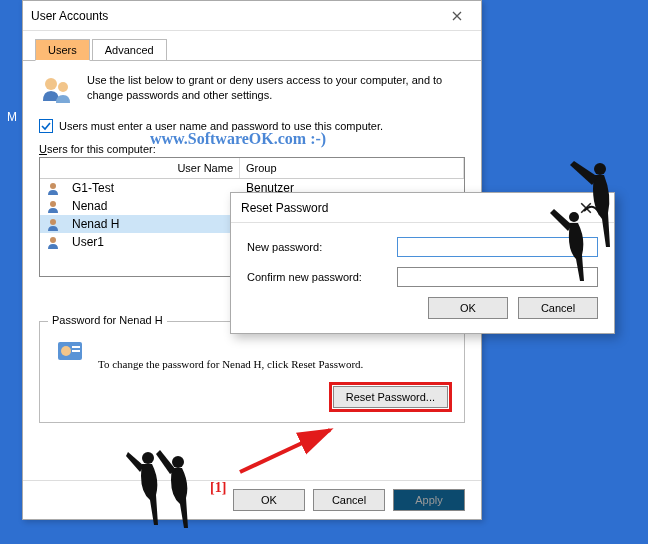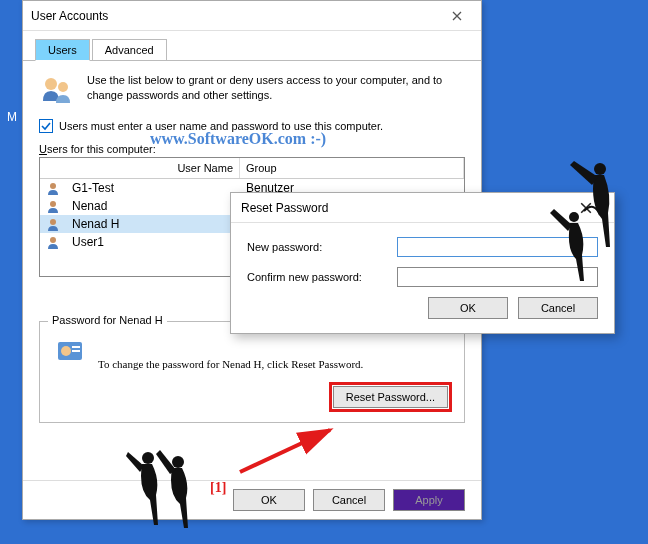--- a/index.html
+++ b/index.html
@@ -45,21 +45,21 @@
     .tab {
       padding: 4px 12px;
       border: 1px solid #bbb;
       border-bottom: none;
       margin-right: 2px;
       background: #fff;
       cursor: pointer;
       font-size: 11px;
       position: relative;
     }
-    .tab.active { background: #7dd3fc; border-bottom: 1px solid #fff; margin-bottom: -1px; }
+    .tab.active { background: #fdba74; border-bottom: 1px solid #fff; margin-bottom: -1px; }
     .tab-content { padding: 12px 16px; }
     .info-row { display: flex; gap: 12px; margin-bottom: 10px; }
     .info-icon {
       width: 36px; height: 36px; flex-shrink: 0;
       display: flex; align-items: center; justify-content: center;
     }
     .info-text { font-size: 11px; line-height: 1.4; }
     .checkbox-row { display: flex; align-items: center; gap: 6px; margin: 6px 0 10px 0; }
     .checkbox {
       width: 14px; height: 14px;
@@ -123,21 +123,21 @@
     .bottom-buttons {
       display: flex;
       justify-content: flex-end;
       gap: 8px;
       padding: 8px 16px;
       border-top: 1px solid #ddd;
       position: absolute;
       bottom: 0; left: 0; right: 0;
       background: #fff;
     }
-    .btn.disabled { color: #999; background: #4c1d95; }
+    .btn.disabled { color: #999; background: #0c4a6e; }
     
     .reset-dialog {
       position: absolute;
       left: 230px;
       top: 192px;
       width: 385px;
       background: #fff;
       border: 1px solid #aaa;
       box-shadow: 4px 4px 10px rgba(0,0,0,0.25);
     }

